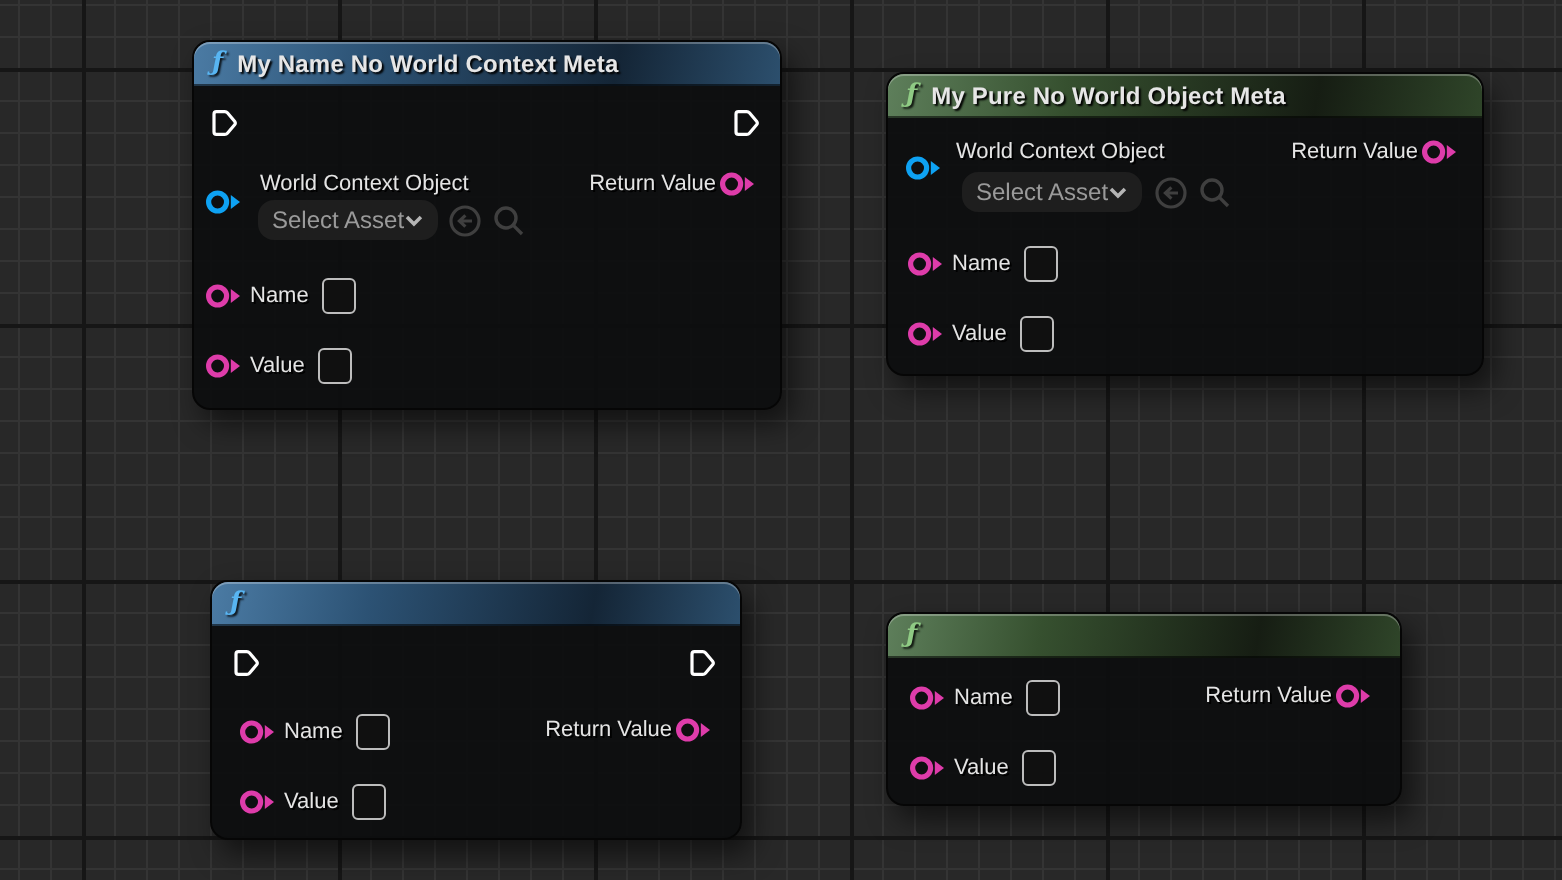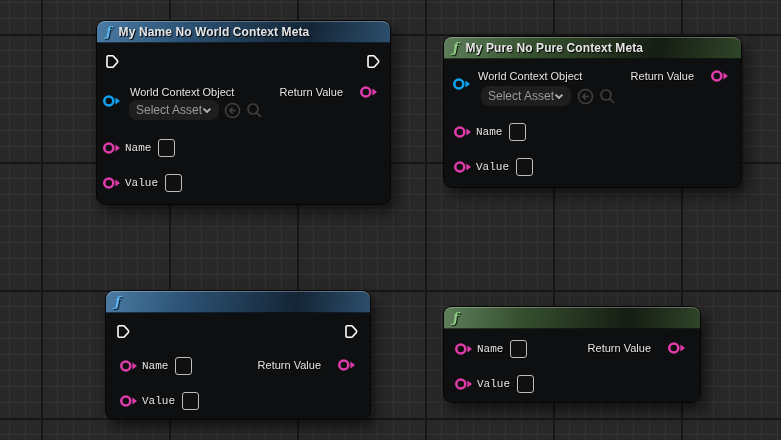--- a/index.html
+++ b/index.html
@@ -49,23 +49,23 @@
     white-space:nowrap;
   }
   .row { position:absolute; display:flex; align-items:center; height:18px; }
   .row .lbl {
     color:#e4e4e4; font-size:11px; text-shadow:1px 1px 0 #000; white-space:nowrap;
   }
   .pin { display:block; flex:0 0 auto; }
   .pin-exec   { color: var(--exec-pin, #ffffff); }
   .pin-object { color: var(--object-pin, #0ea2f3); }
   .pin-string { color: var(--string-pin, #de3caa); }
-  .in .lbl { margin-left:4px;font-family:Liberation Mono, monospace; }
+  .in .lbl { margin-left:4px; }
   .in .txtbox { margin-left:7px; }
-  .out .lbl { margin-right:16px; }
+  .out .lbl { margin-right:1px; }
   .txtbox {
     width:15px; height:16px; background:#101010;
     border:1px solid #bdbdbd; border-radius:3px;
   }
   .dropdown {
     position:absolute; height:20px; width:90px; box-sizing:border-box;
     background:#1e1e1e; border-radius:8px;
     display:flex; align-items:center; justify-content:space-between;
     padding:0 7px; cursor:default;
   }
@@ -142,21 +142,21 @@
         <path d="M13.4 3.5 L18 7 L13.4 10.5 Z" fill="currentColor"></path>
       </svg>
       <span class="lbl">Value</span>
       <div class="txtbox"></div>
     </div>
   </div>
 
   <div class="node pure" style="left:443px; top:36px; width:297px; height:150px;">
     <div class="hdr">
       <span class="ficon">ƒ</span>
-      <span class="title">My Pure No Pure Context Meta</span>
+      <span class="title">My Pure No World Object Meta</span>
     </div>
     <div class="row" style="left:34px; top:30px;">
       <span class="lbl">World Context Object</span>
     </div>
     <div class="row out" style="right:12px; top:30px;">
       <span class="lbl">Return Value</span>
       <svg class="pin pin-string" width="19" height="14" viewBox="0 0 19 14">
         <circle cx="6.8" cy="7" r="4.5" fill="none" stroke="currentColor" stroke-width="2.6"></circle>
         <path d="M13.4 3.5 L18 7 L13.4 10.5 Z" fill="currentColor"></path>
       </svg>

